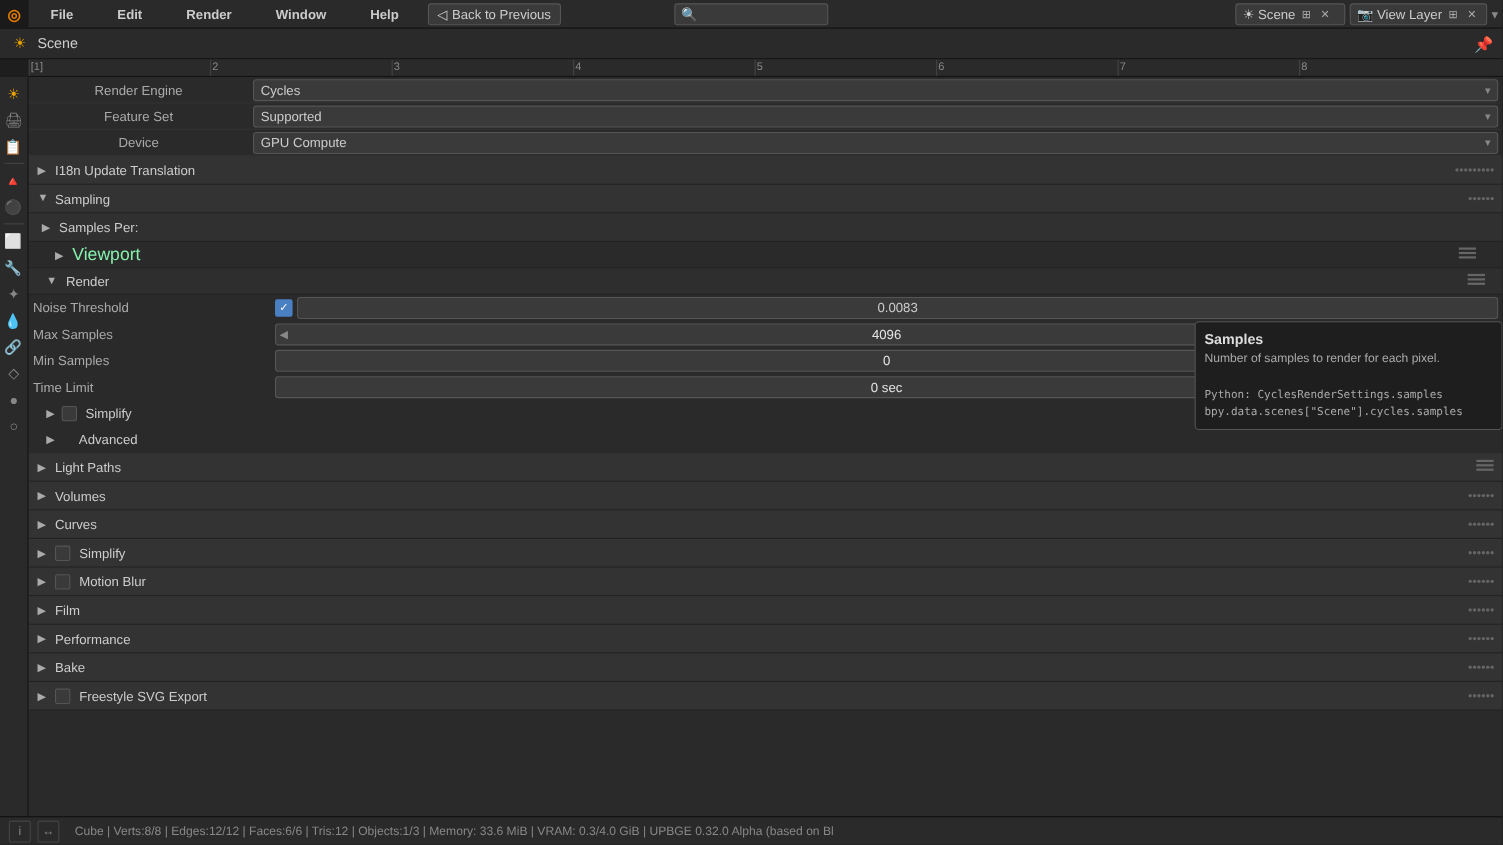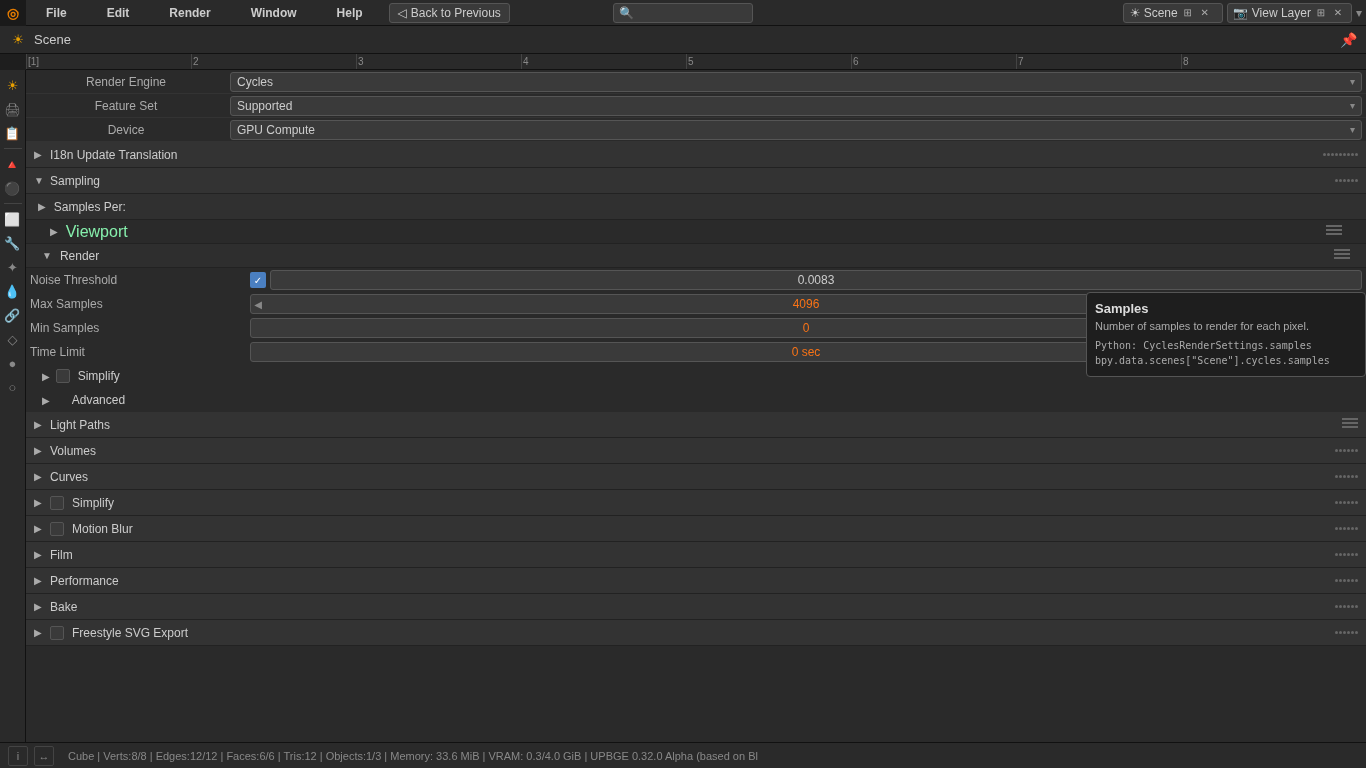--- a/index.html
+++ b/index.html
@@ -340,21 +340,21 @@
       align-items: center;
       justify-content: center;
       color: #888;
       cursor: pointer;
       flex-shrink: 0;
       font-size: 10px;
     }
     .num-field .value-center {
       flex: 1;
       text-align: center;
-      color: #f97316;
+      color: #e5e5e5;
       font-size: 12px;
     }
 
     .noise-row {
       display: flex;
       align-items: center;
       height: 24px;
       padding: 0 4px;
     }
     .noise-label {
@@ -405,21 +405,21 @@
     }
     .tooltip-title {
       color: #ddd;
       font-size: 13px;
       font-weight: bold;
       margin-bottom: 4px;
     }
     .tooltip-desc {
       color: #aaa;
       font-size: 11px;
-      margin-bottom: 6px;
+      margin-bottom: 20px;
     }
     .tooltip-code {
       color: #aaa;
       font-size: 10px;
       font-family: monospace;
       line-height: 1.5;
     }
 
     
     .check-row {

